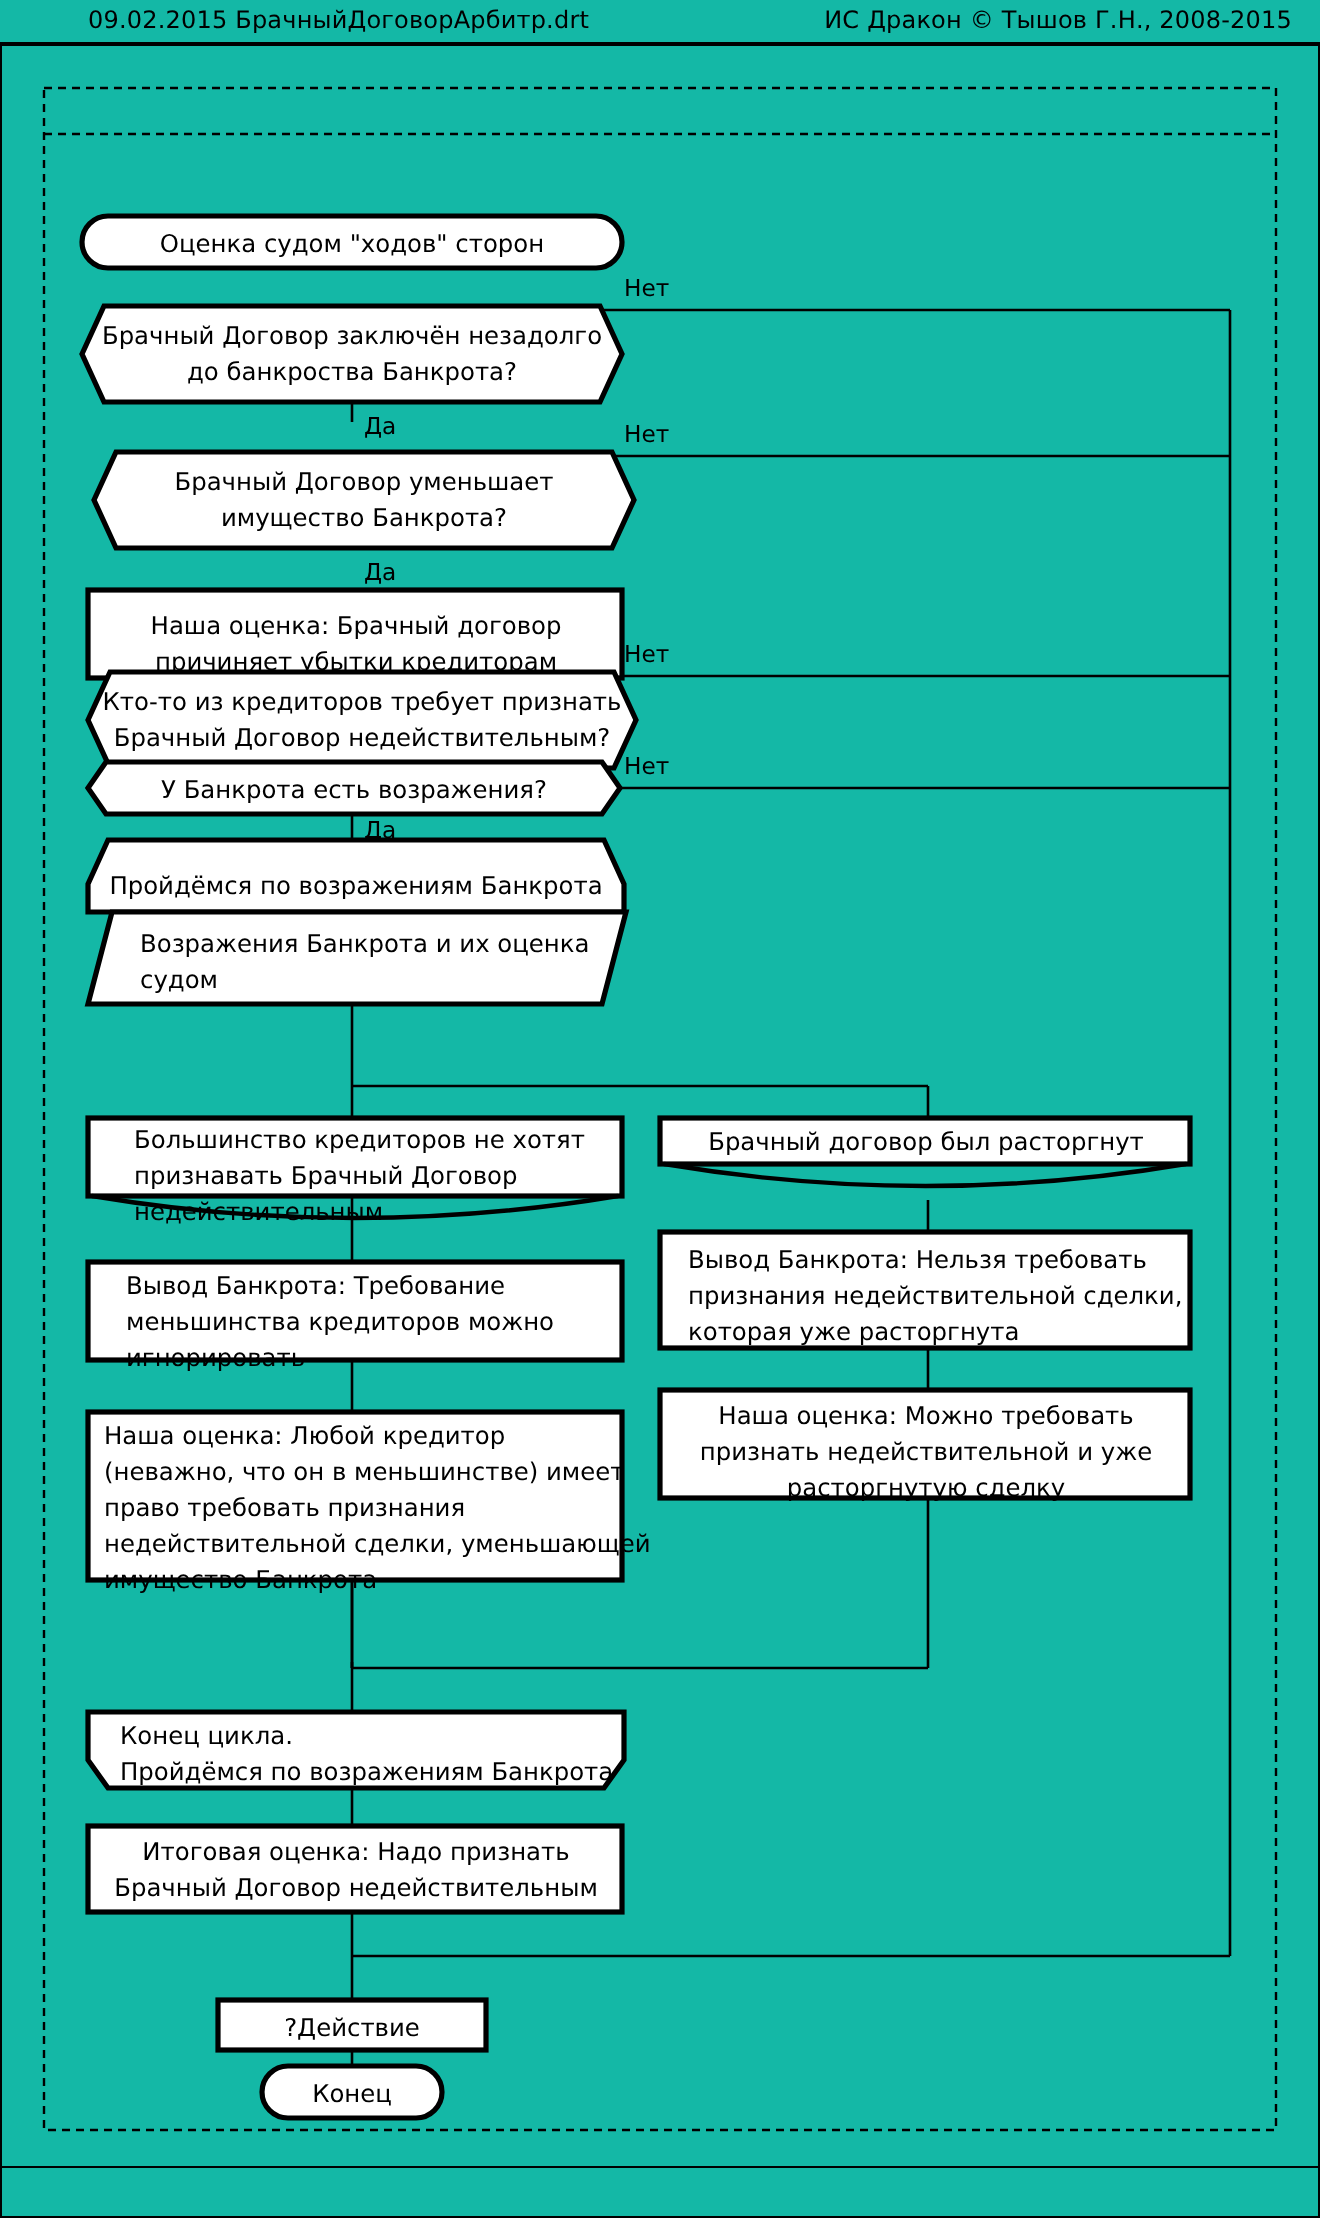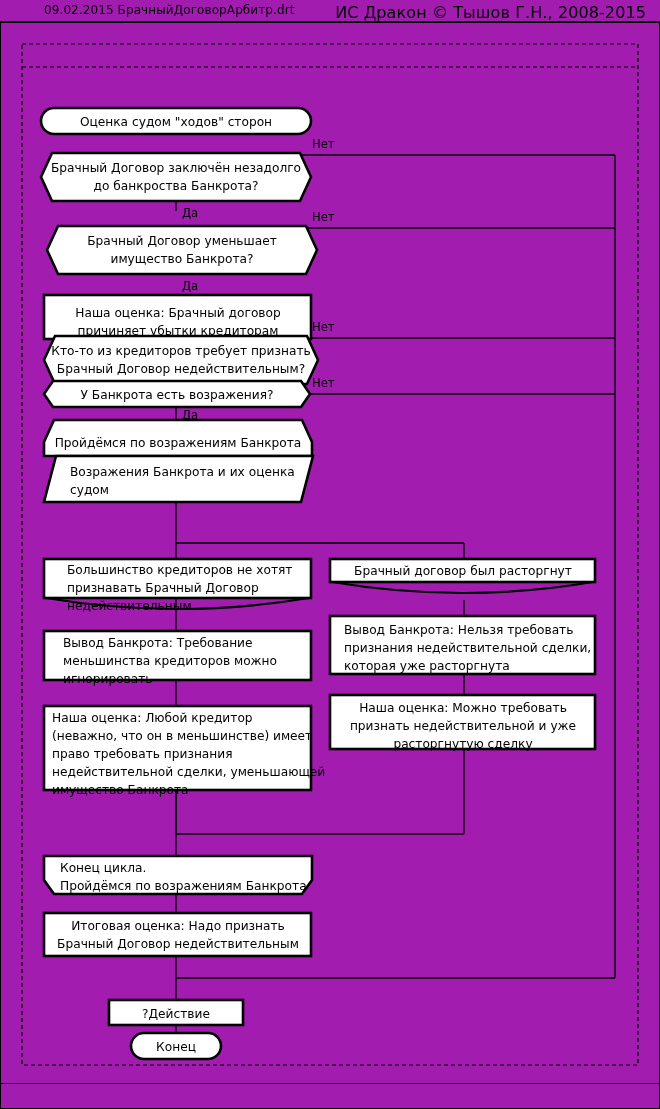--- a/index.html
+++ b/index.html
@@ -2,35 +2,35 @@
 <html><head>
 <meta charset="utf-8">
 <title>DRAKON</title>
 <style>
   html,body{margin:0;padding:0;background:#ffffff;}
   body{
     width:660px;height:1109px;overflow:hidden;
     font-family:"DejaVu Sans","Liberation Sans",sans-serif;
     color:#000;
   }
-  #page{position:relative;width:660px;height:1109px;background:#a21caf;}
+  #page{position:relative;width:660px;height:1109px;background:#14b8a6;}
 
   
   .hdr{
     position:absolute;left:0;top:0;width:660px;height:22px;
     border-bottom:1px solid #000;
     box-sizing:border-box;
   }
   .hdr-left{
     position:absolute;left:44px;top:3px;
     font-size:12px;letter-spacing:.1px;white-space:nowrap;
   }
   .hdr-right{
     position:absolute;right:14px;top:3px;
-    font-size:16px;letter-spacing:.1px;white-space:nowrap;
+    font-size:12px;letter-spacing:.1px;white-space:nowrap;
   }
   
   .hdr-rule{
     position:absolute;left:0;top:22px;width:660px;height:1px;background:#000;
   }
   
   .ftr-rule-top{
     position:absolute;left:0;top:1083px;width:660px;height:1px;background:#000;
   }
   .ftr-rule-bot{

